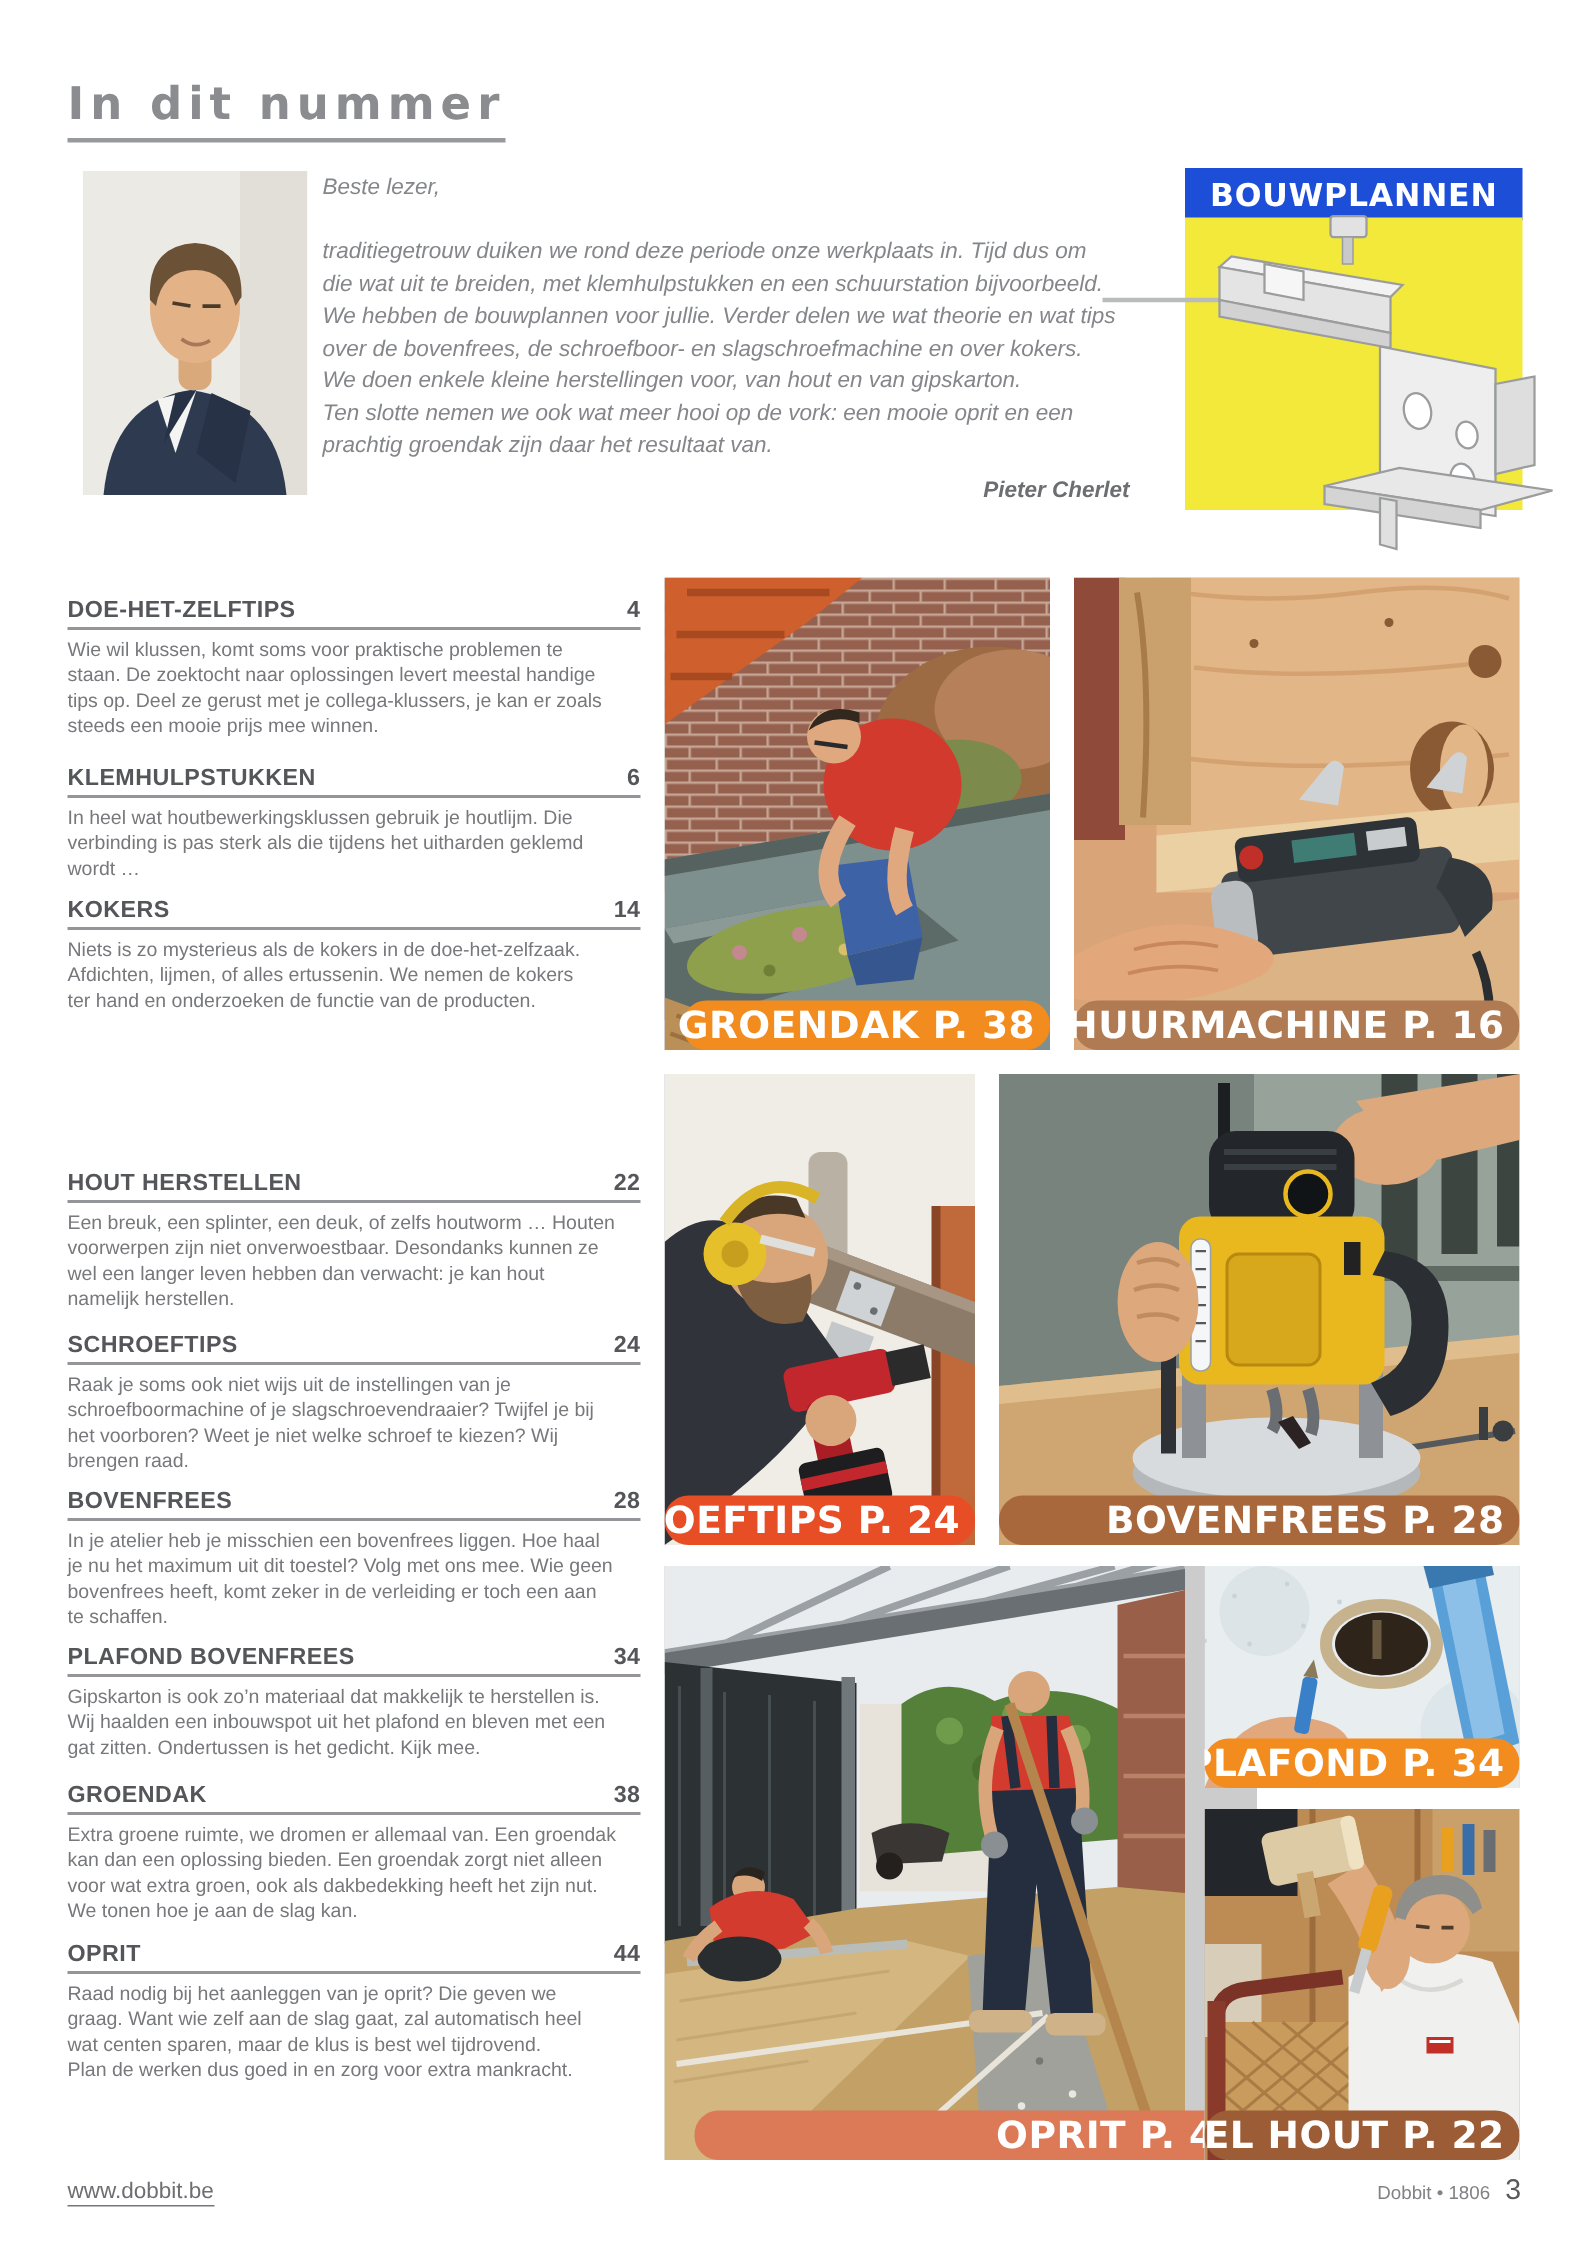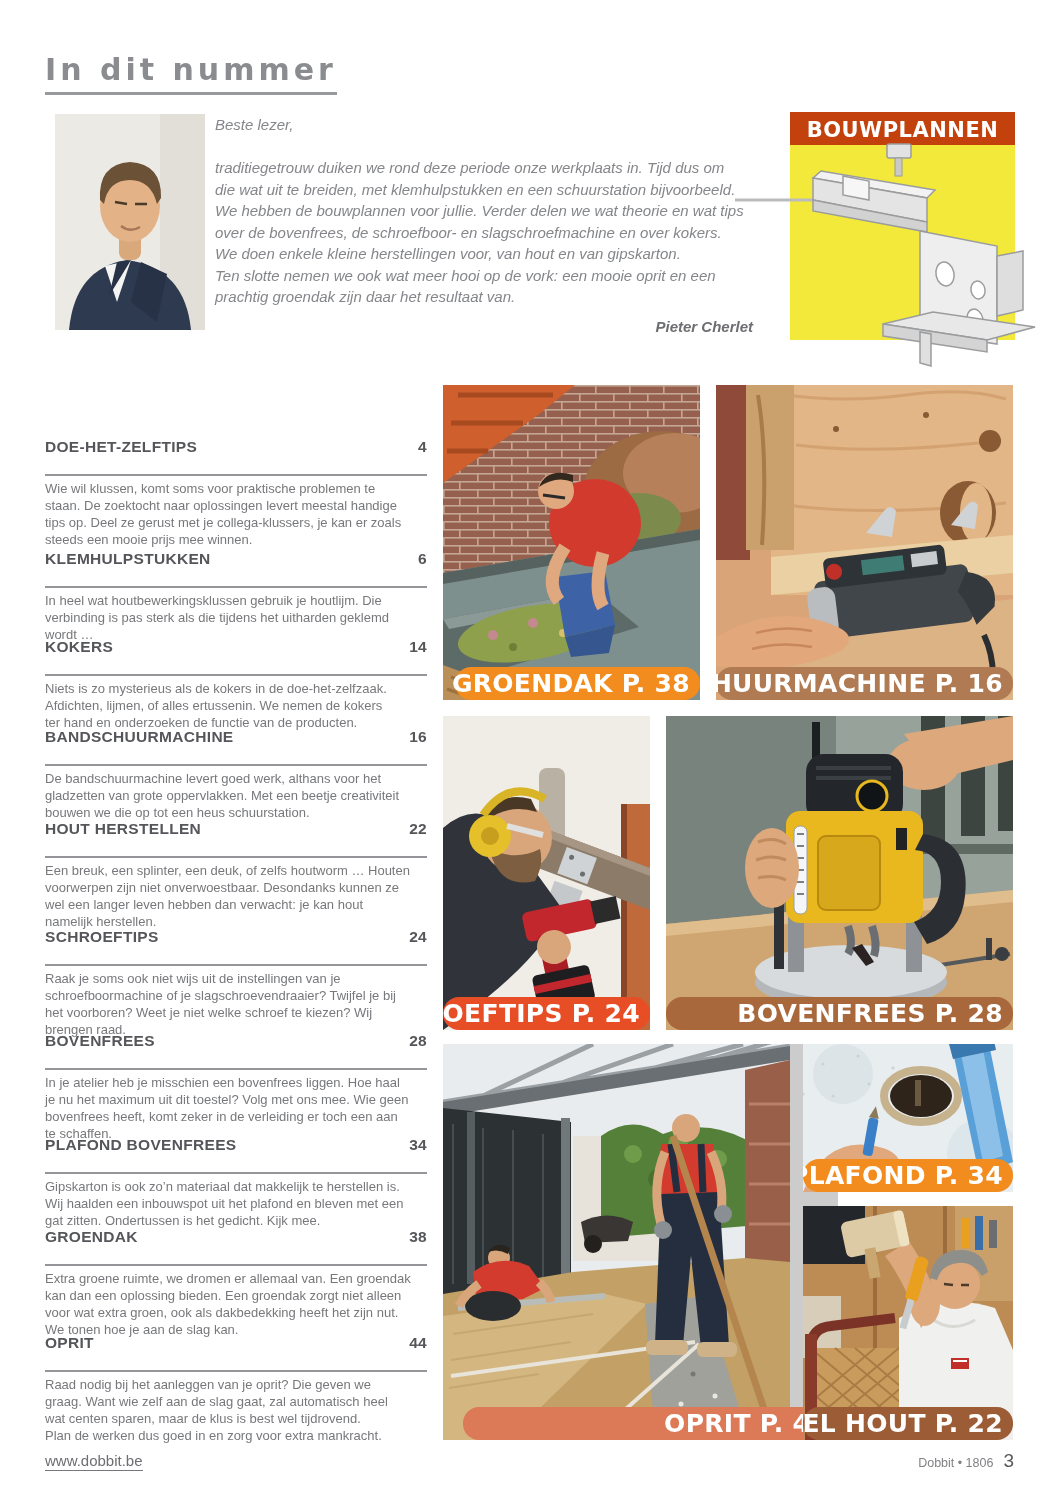--- a/index.html
+++ b/index.html
@@ -9,30 +9,30 @@
   .main-title{position:absolute;left:45px;top:52px;font-family:"DejaVu Sans",sans-serif;
         font-size:30px;font-weight:bold;letter-spacing:4px;color:#8a8c8f;
         border-bottom:3px solid #97999c;padding-bottom:5px;}
   .editor-photo{position:absolute;left:55px;top:114px;width:150px;height:216px;overflow:hidden;}
   .intro{position:absolute;left:215px;top:114px;width:565px;font-style:italic;
         color:#84868a;font-size:15px;line-height:21.5px;white-space:pre-line;}
   .signature{position:absolute;left:215px;top:318px;width:538px;text-align:right;
         font-style:italic;font-weight:bold;color:#6d6e71;font-size:15px;}
   
   .bouwplannen{position:absolute;left:790px;top:112px;width:225px;height:228px;}
-  .bp-banner{position:absolute;left:0;top:0;right:0;height:35px;background:#c2410c;color:#fff;
+  .bp-banner{position:absolute;left:0;top:0;right:0;height:35px;background:#1d4ed8;color:#fff;
         display:flex;align-items:center;justify-content:center;font-weight:bold;font-size:21px;
         letter-spacing:.5px;font-family:"DejaVu Sans",sans-serif;}
   .bp-panel{position:absolute;left:0;top:33px;right:0;bottom:0;background:#f2e93a;}
   .bp-art{position:absolute;left:-55px;top:26px;width:300px;height:235px;overflow:visible;}
   
   .toc-item{position:absolute;left:45px;width:382px;}
   .toc-head{display:flex;justify-content:space-between;align-items:baseline;
-        border-bottom:2px solid #939598;padding-bottom:18px;font-weight:bold;font-size:15.5px;
-        color:#55565a;letter-spacing:.3px;margin-top:40px;}
+        border-bottom:2px solid #939598;padding-bottom:2px;font-weight:bold;font-size:15.5px;
+        color:#55565a;letter-spacing:.3px;}
   .toc-desc{margin-top:4px;font-size:13px;line-height:17px;color:#77787b;white-space:pre-line;}
   
   .card{position:absolute;overflow:hidden;background:#ccc;}
   .card svg{display:block;}
   .card-label{position:absolute;right:0;bottom:0;left:0;height:33px;display:flex;
         align-items:center;justify-content:flex-end;padding:0 10px;color:#fff;font-weight:bold;
         font-size:25px;letter-spacing:.3px;font-family:"DejaVu Sans",sans-serif;white-space:nowrap;border-radius:16px;}
   .inset-12{left:12px;} .inset-20{left:20px;}
   
   .footer-site{position:absolute;left:45px;top:1452px;font-size:15px;color:#6d6e71;
@@ -117,29 +117,20 @@
 wordt …</div>
   </div>
   <div class="toc-item" style="top:598px">
     <div class="toc-head">
         <span>KOKERS</span>
         <span>14</span>
       </div>
     <div class="toc-desc">Niets is zo mysterieus als de kokers in de doe-het-zelfzaak.
 Afdichten, lijmen, of alles ertussenin. We nemen de kokers
 ter hand en onderzoeken de functie van de producten.</div>
-  </div>
-  <div class="toc-item" style="top:688px">
-    <div class="toc-head">
-        <span>BANDSCHUURMACHINE</span>
-        <span>16</span>
-      </div>
-    <div class="toc-desc">De bandschuurmachine levert goed werk, althans voor het
-gladzetten van grote oppervlakken. Met een beetje creativiteit
-bouwen we die op tot een heus schuurstation.</div>
   </div>
   <div class="toc-item" style="top:780px">
     <div class="toc-head">
         <span>HOUT HERSTELLEN</span>
         <span>22</span>
       </div>
     <div class="toc-desc">Een breuk, een splinter, een deuk, of zelfs houtworm … Houten
 voorwerpen zijn niet onverwoestbaar. Desondanks kunnen ze
 wel een langer leven hebben dan verwacht: je kan hout
 namelijk herstellen.</div>

